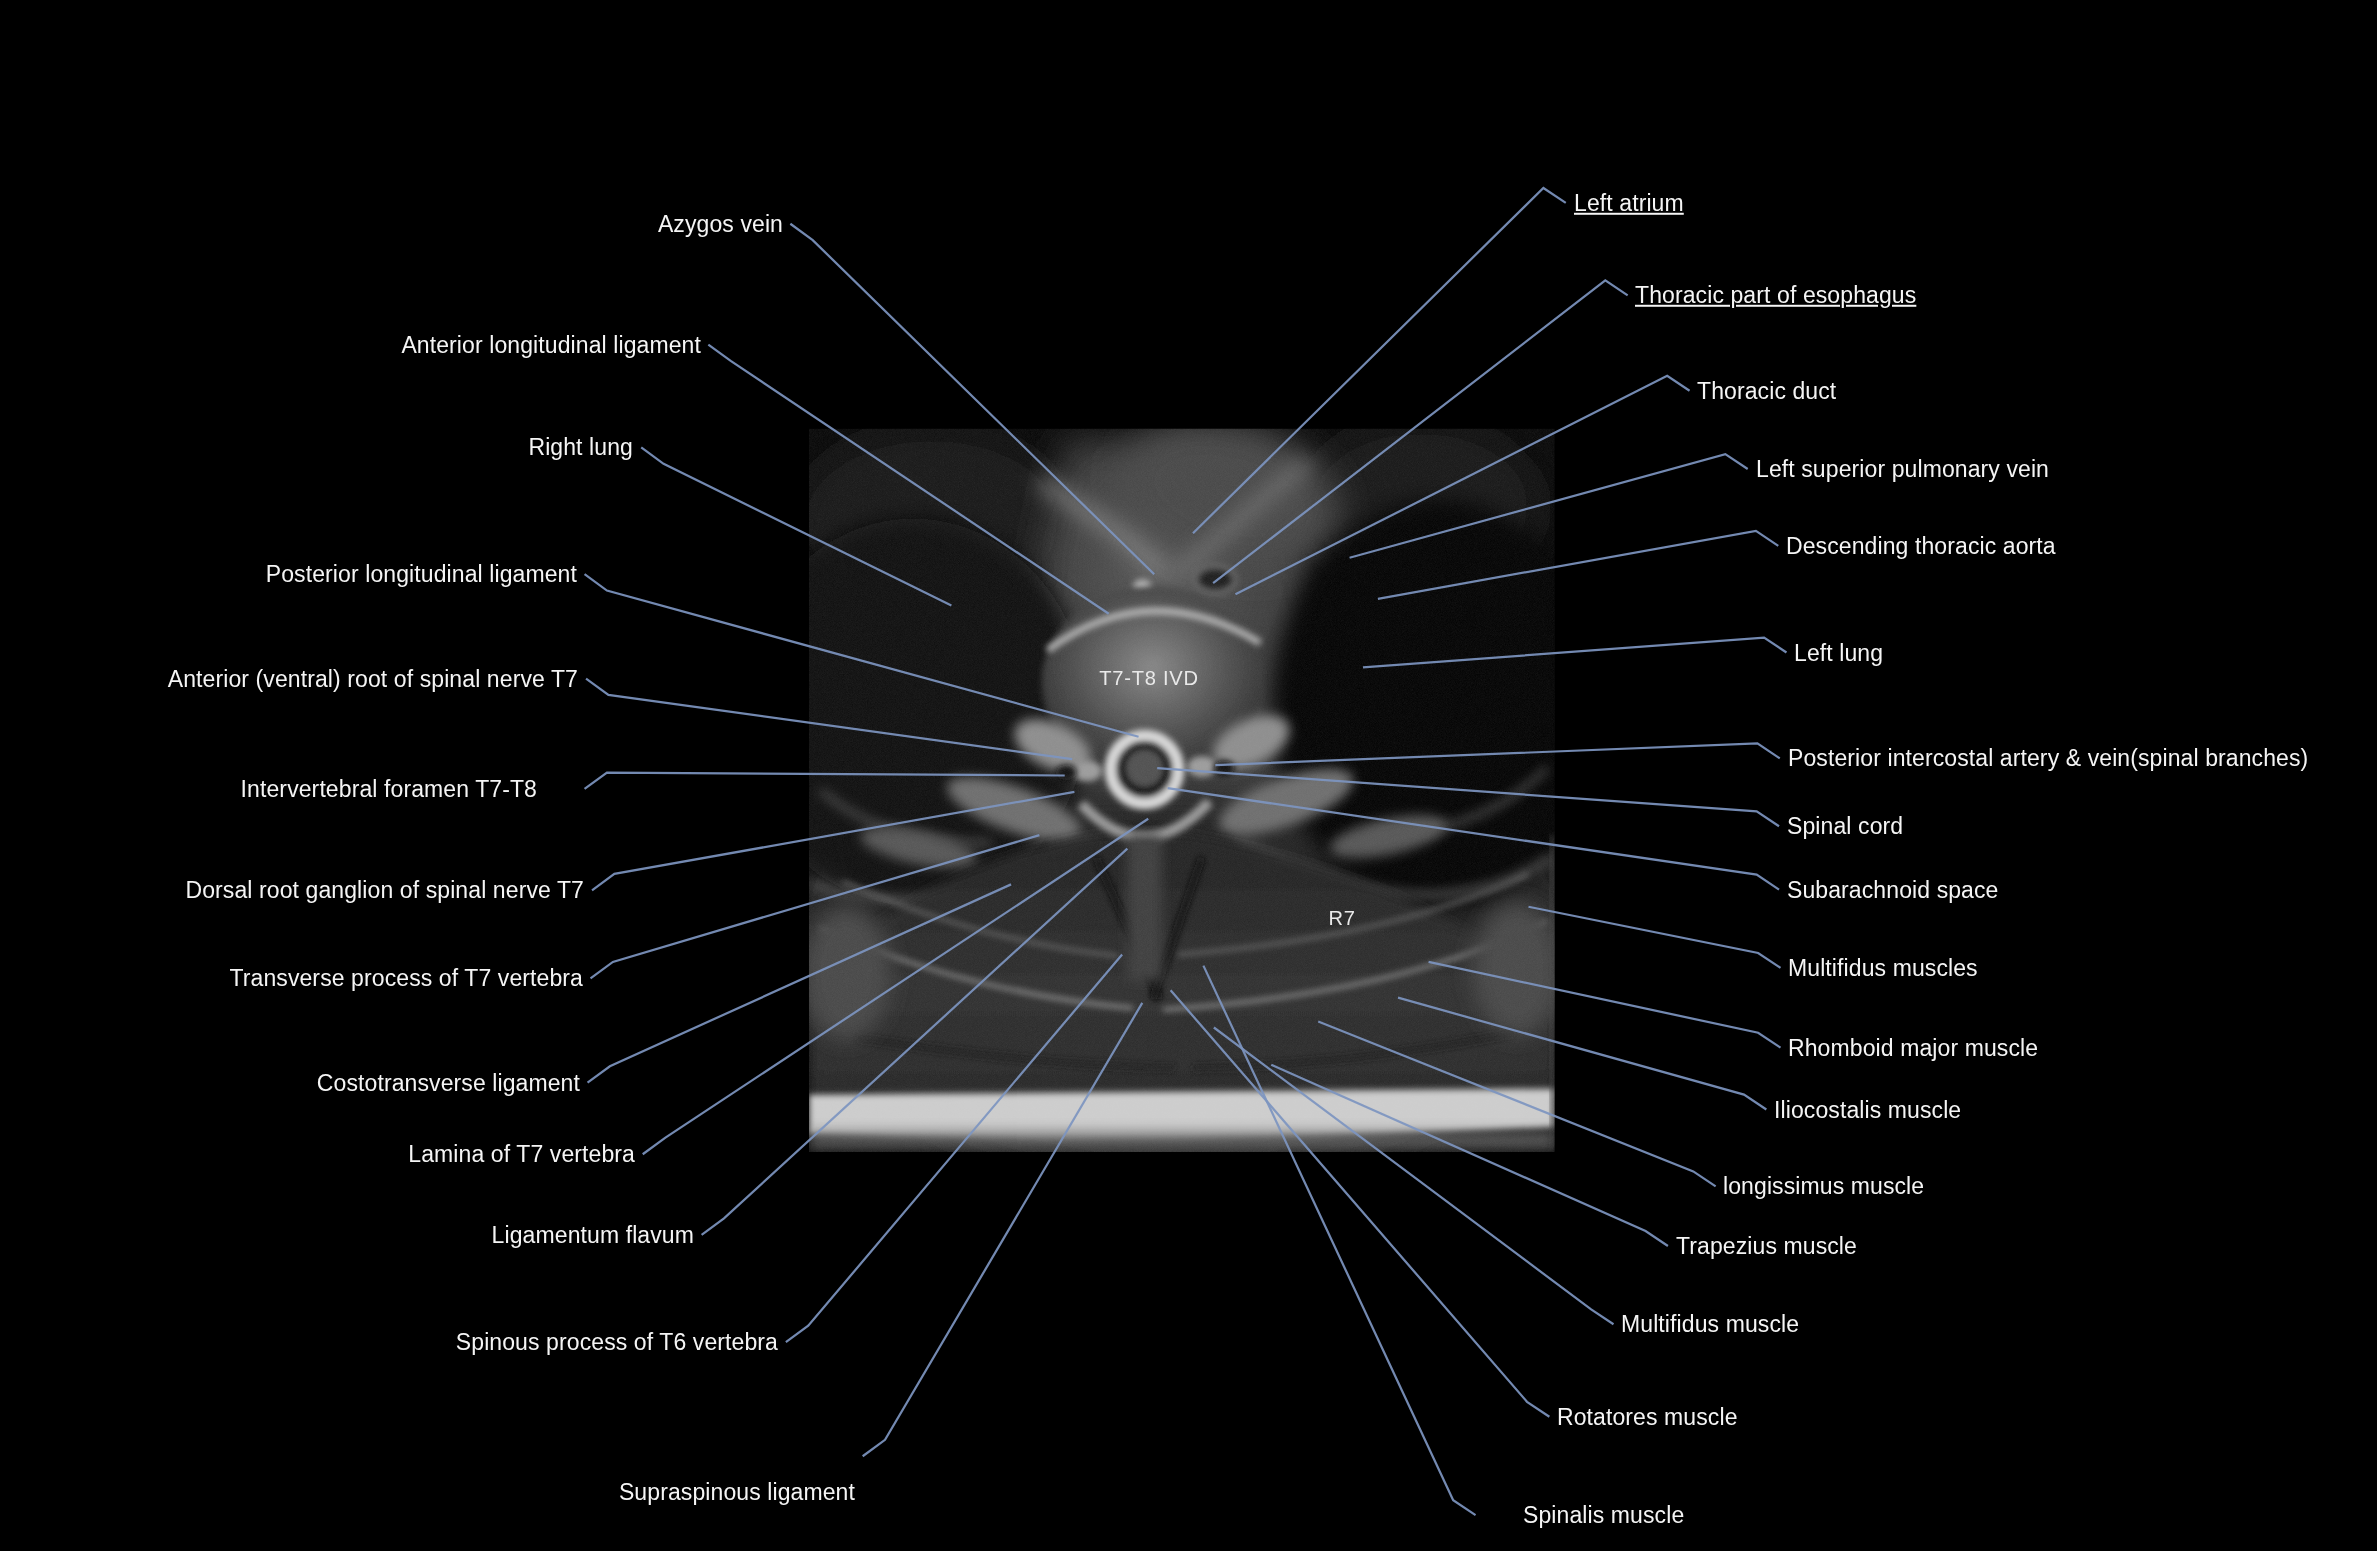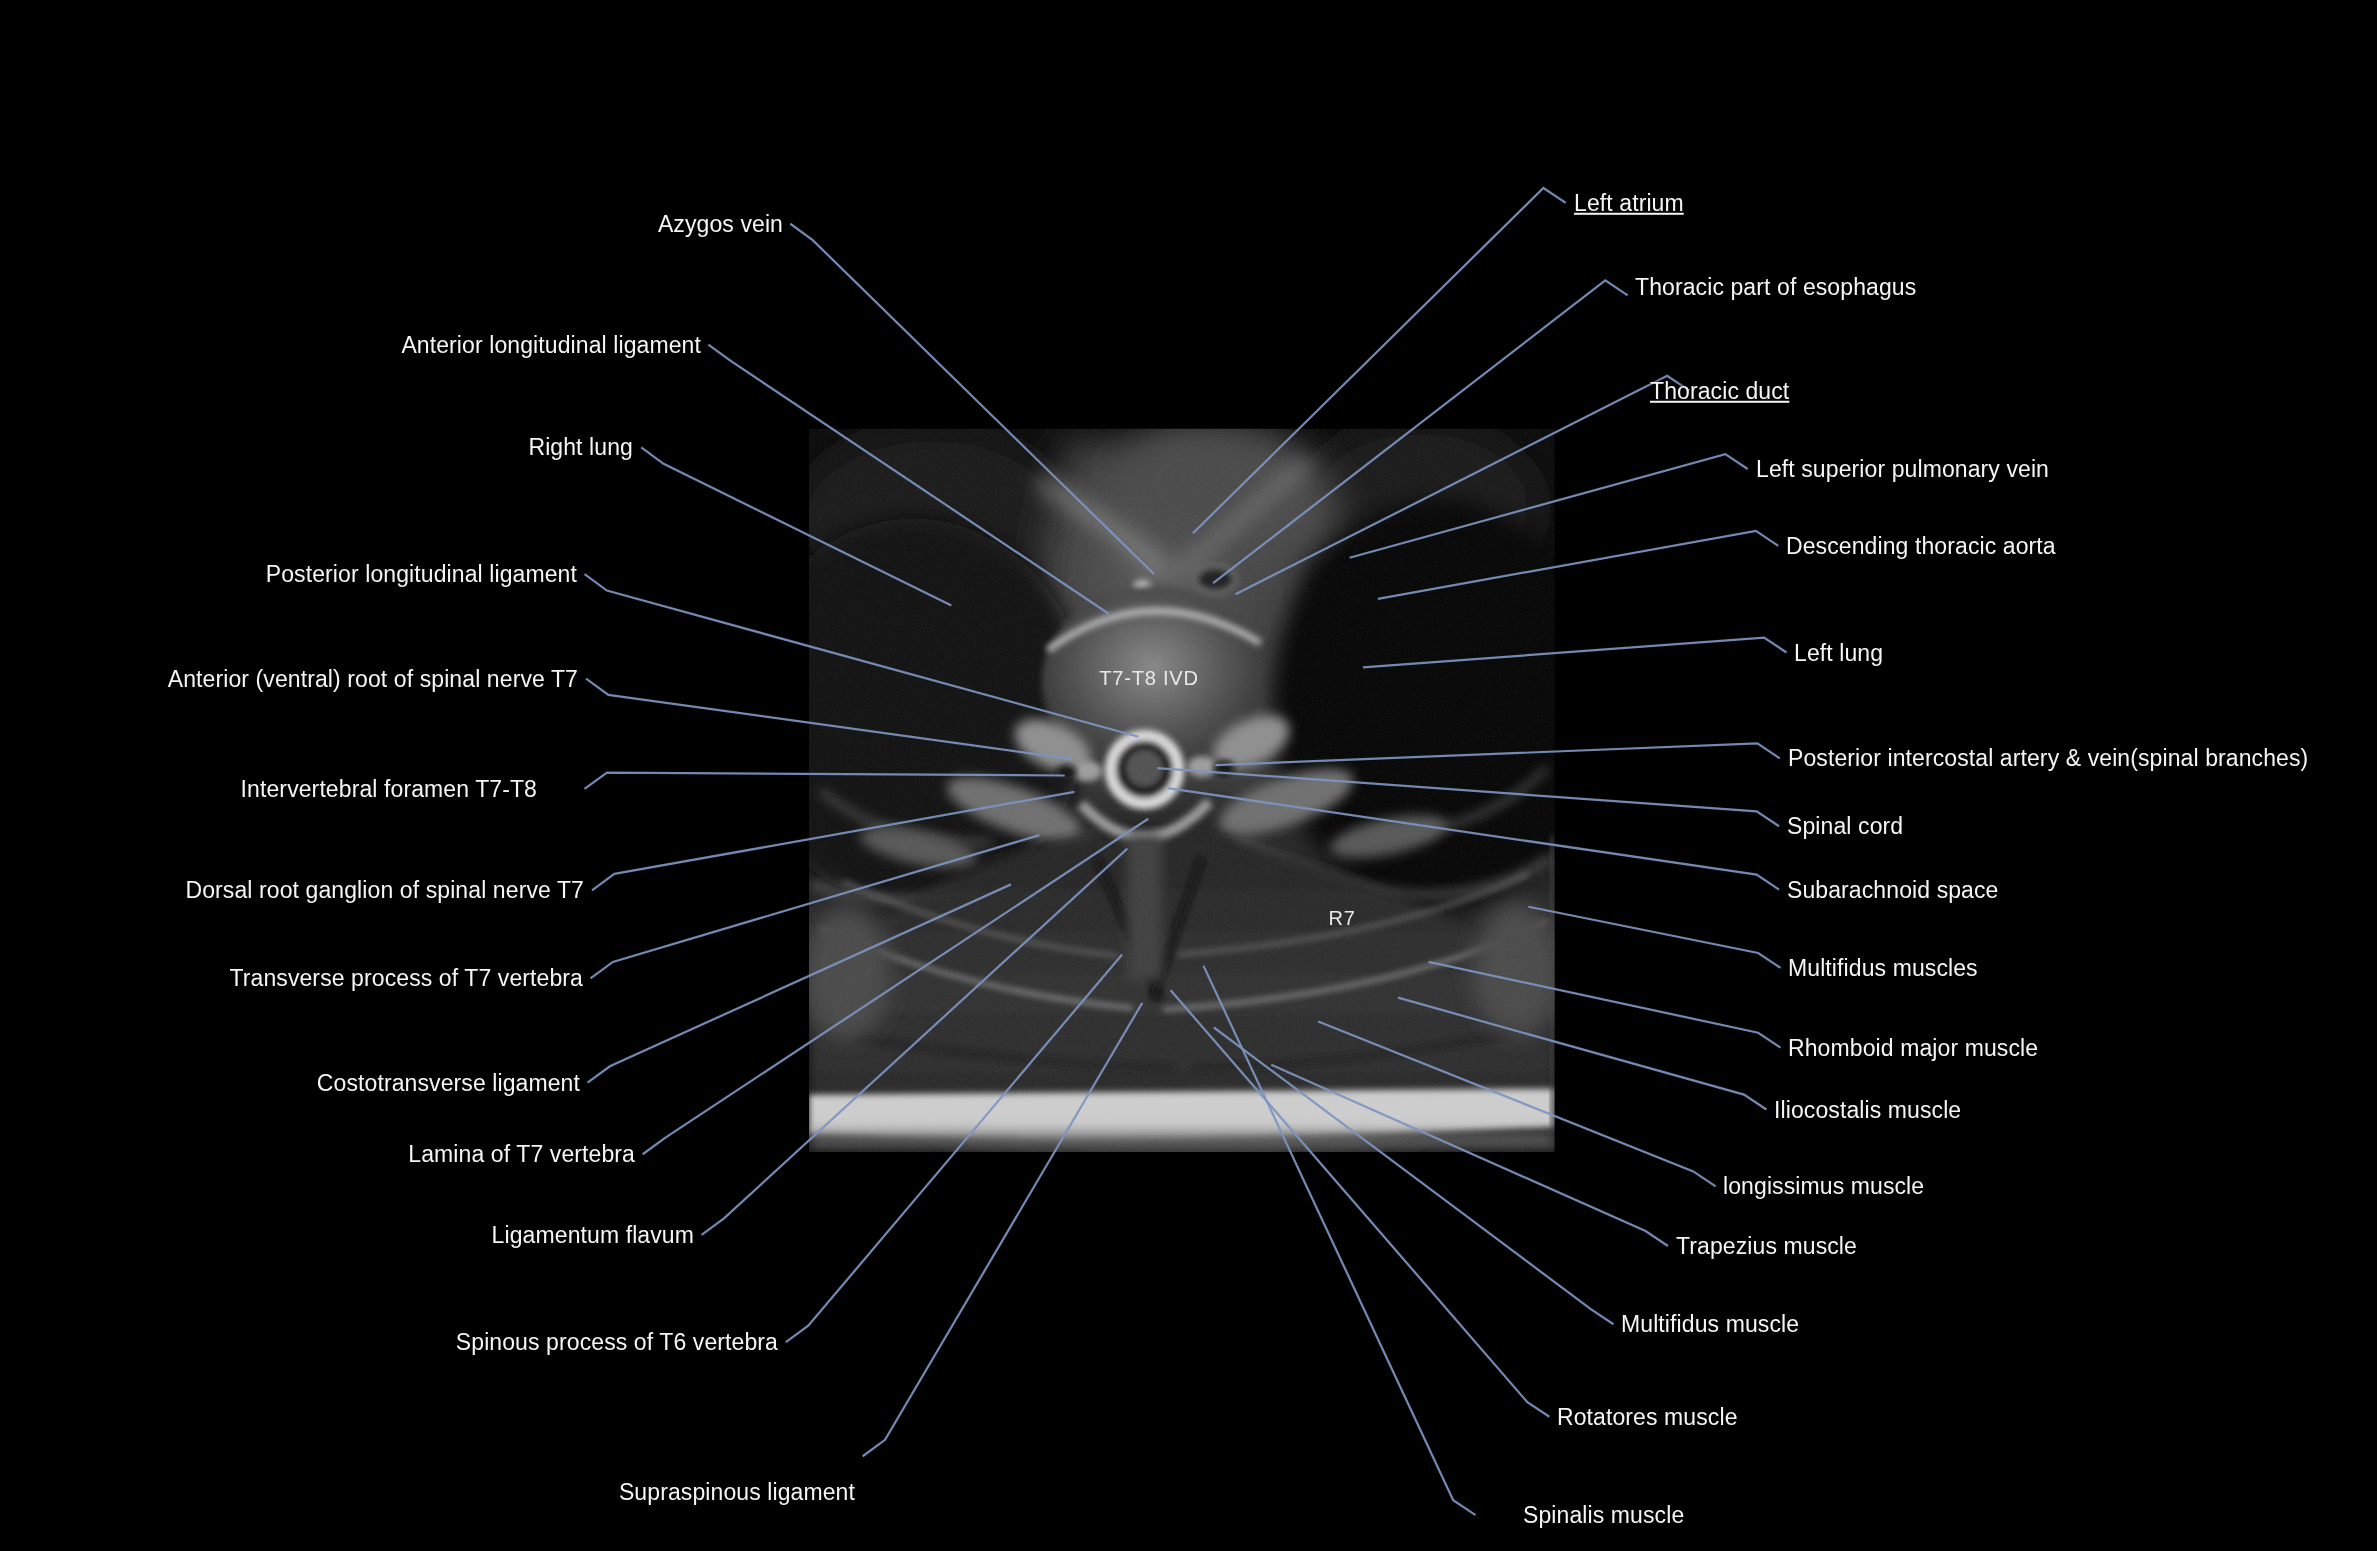--- a/index.html
+++ b/index.html
@@ -198,22 +198,22 @@
       <div class="label left" style="top: 679px; right: 1799px;">Anterior (ventral) root of spinal nerve T7</div>
       <div class="label left" style="top: 789px; right: 1840px;">Intervertebral foramen T7-T8</div>
       <div class="label left" style="top: 890px; right: 1793px;">Dorsal root ganglion of spinal nerve T7</div>
       <div class="label left" style="top: 978px; right: 1794px;">Transverse process of T7 vertebra</div>
       <div class="label left" style="top: 1083px; right: 1797px;">Costotransverse ligament</div>
       <div class="label left" style="top: 1154px; right: 1742px; margin-left: 22px;">Lamina of T7 vertebra</div>
       <div class="label left" style="top: 1235px; right: 1683px;">Ligamentum flavum</div>
       <div class="label left" style="top: 1342px; right: 1599px;">Spinous process of T6 vertebra</div>
       <div class="label left" style="top: 1492px; right: 1522px;">Supraspinous ligament</div>
       <div class="label right" style="top: 203px; left: 1574px; text-decoration: underline;">Left atrium</div>
-      <div class="label right" style="top: 287px; left: 1635px;">Thoracic part of esophagus</div>
-      <div class="label right" style="top: 391px; left: 1650px; text-decoration: underline;">Thoracic duct</div>
+      <div class="label right" style="top: 295px; left: 1635px; text-decoration: underline;">Thoracic part of esophagus</div>
+      <div class="label right" style="top: 391px; left: 1697px;">Thoracic duct</div>
       <div class="label right" style="top: 469px; left: 1756px;">Left superior pulmonary vein</div>
       <div class="label right" style="top: 546px; left: 1786px;">Descending thoracic aorta</div>
       <div class="label right" style="top: 653px; left: 1794px;">Left lung</div>
       <div class="label right" style="top: 758px; left: 1788px;">Posterior intercostal artery &amp; vein(spinal branches)</div>
       <div class="label right" style="top: 826px; left: 1787px;">Spinal cord</div>
       <div class="label right" style="top: 890px; left: 1787px;">Subarachnoid space</div>
       <div class="label right" style="top: 968px; left: 1788px;">Multifidus muscles</div>
       <div class="label right" style="top: 1048px; left: 1788px;">Rhomboid major muscle</div>
       <div class="label right" style="top: 1110px; left: 1774px;">Iliocostalis muscle</div>
       <div class="label right" style="top: 1186px; left: 1723px;">longissimus muscle</div>

